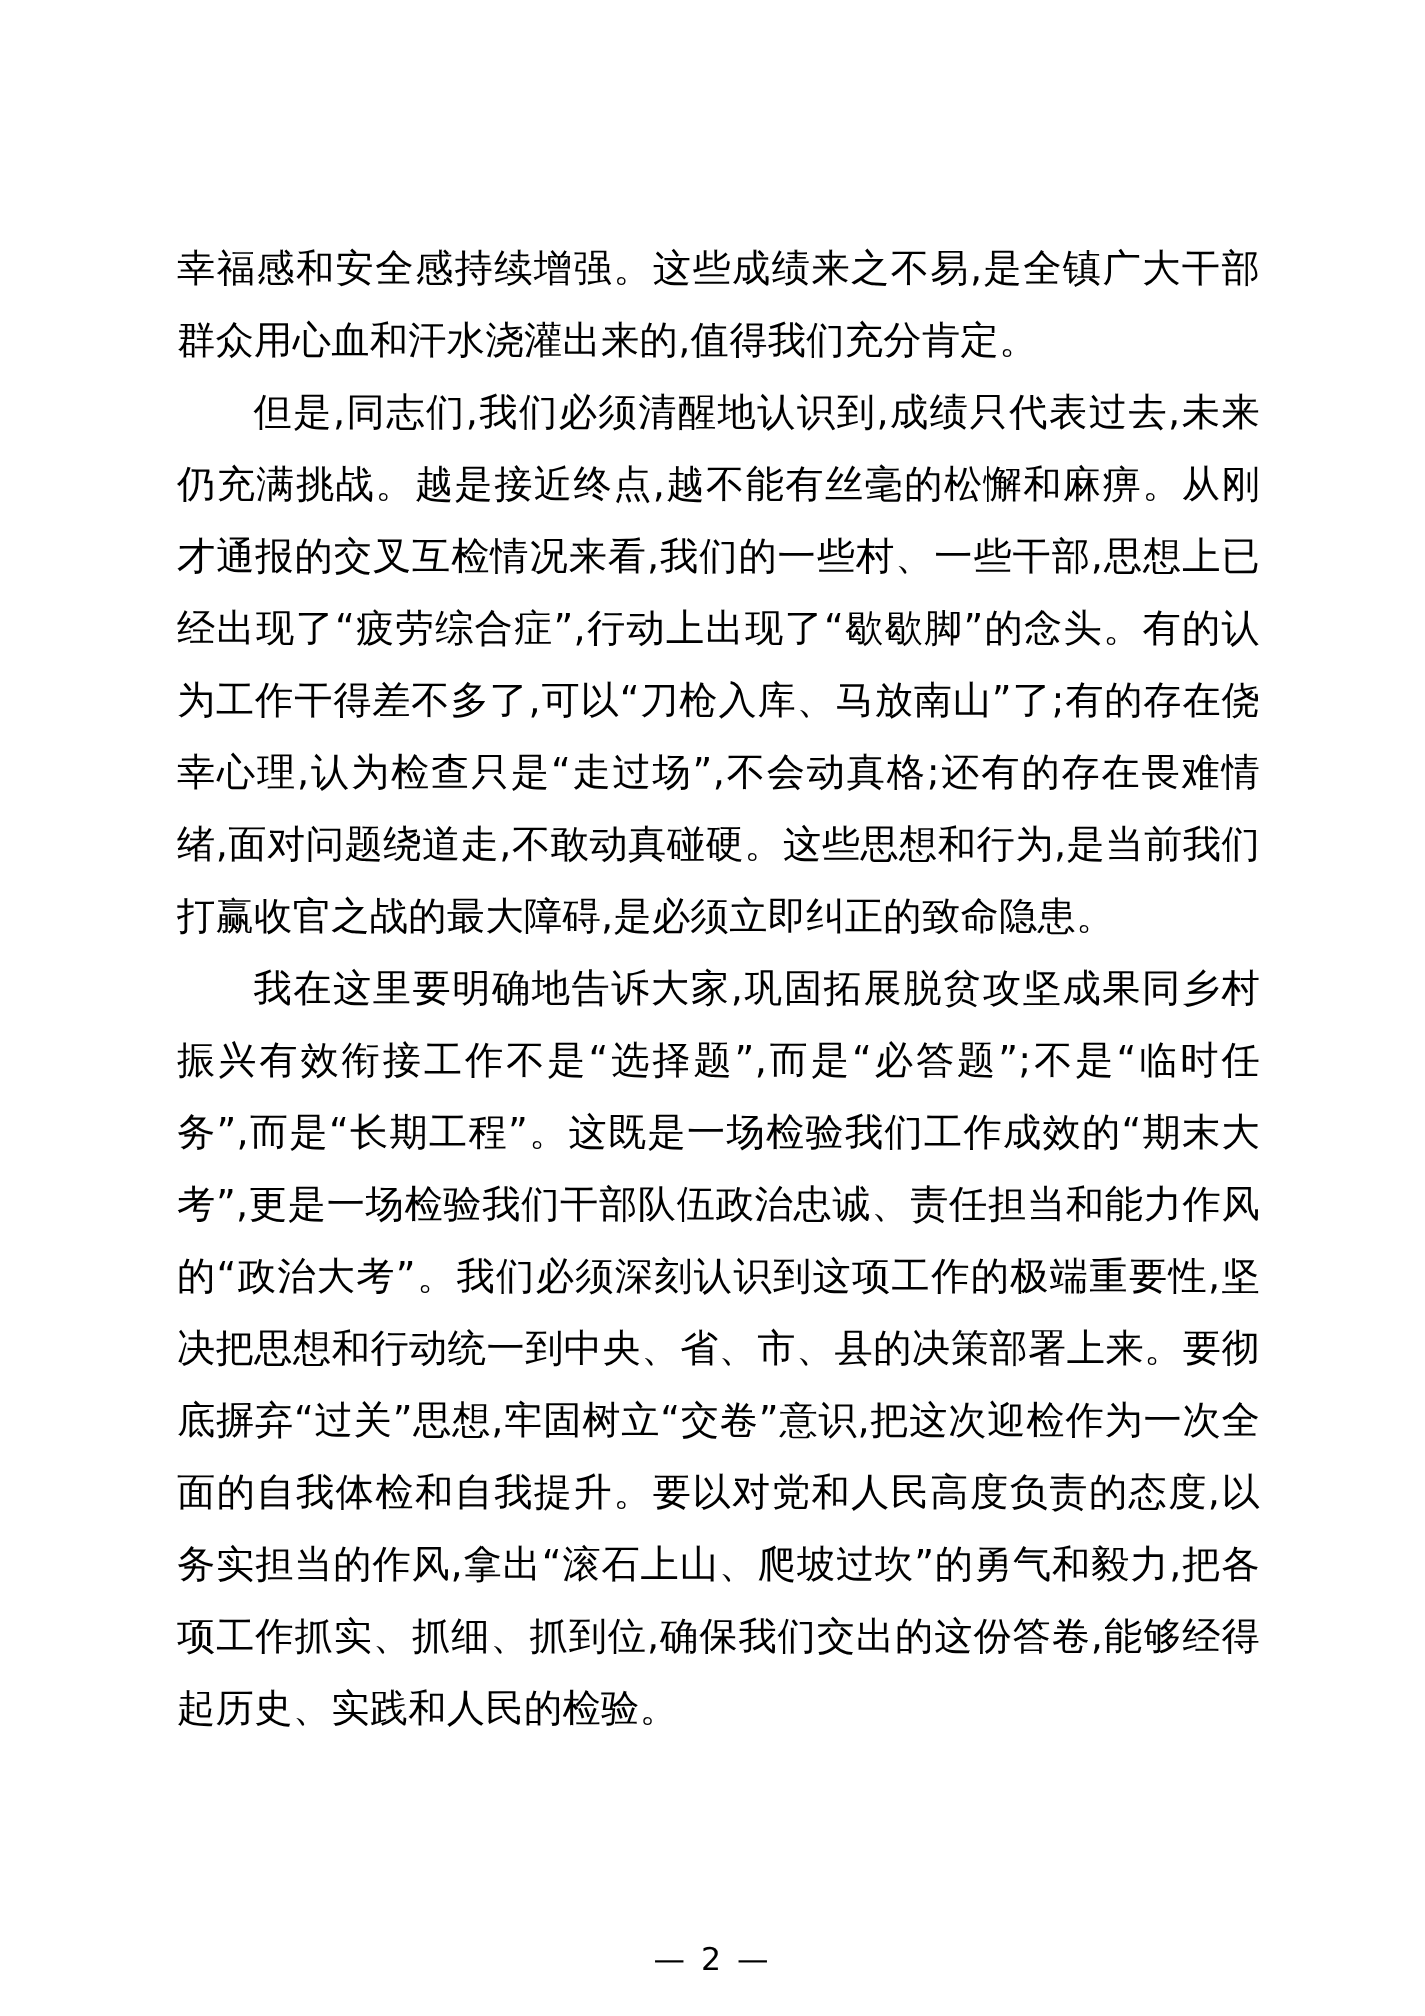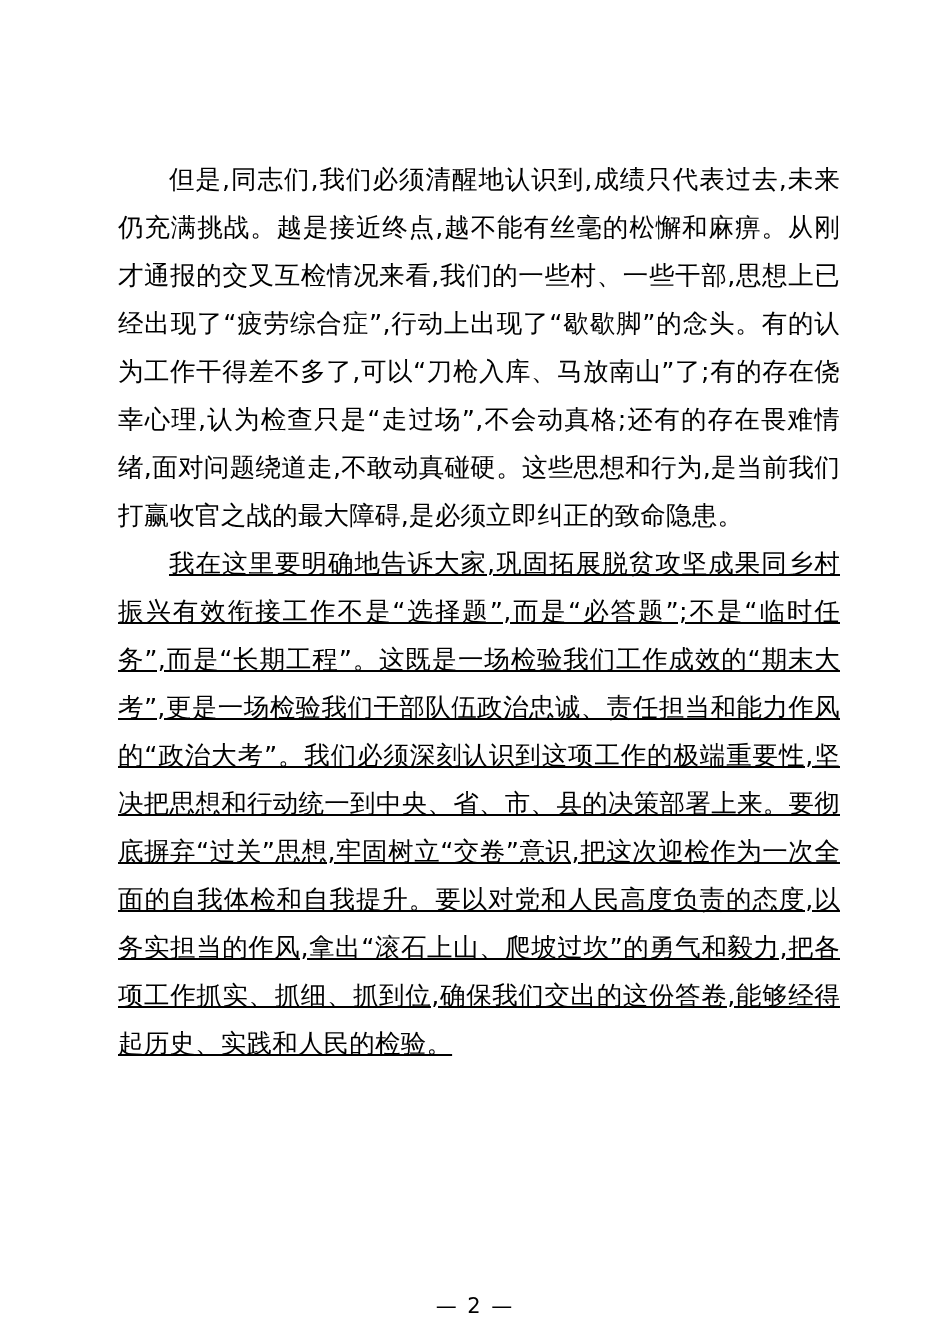--- a/index.html
+++ b/index.html
@@ -30,21 +30,20 @@
     line-height: 48px;
     color: #000000;
     text-align: justify;
     text-justify: inter-ideograph;
     letter-spacing: 0.2px;
     margin: 0;
     font-weight: 500;
   }
   .para + .para {
     margin-top: 0;
-    text-decoration: underline;
   }
   .indent {
     text-indent: 2em;
   }
   .footer {
     position: absolute;
     left: 0;
     right: 0;
     bottom: 26px;
     text-align: center;
@@ -53,19 +52,20 @@
     color: #000000;
     letter-spacing: 2px;
   }
 </style>
 </head>
 <body>
 
 <div class="page">
 
   <div class="content">
+    <p class="para">幸福感和安全感持续增强。这些成绩来之不易,是全镇广大干部群众用心血和汗水浇灌出来的,值得我们充分肯定。</p>
     <p class="para indent">但是,同志们,我们必须清醒地认识到,成绩只代表过去,未来仍充满挑战。越是接近终点,越不能有丝毫的松懈和麻痹。从刚才通报的交叉互检情况来看,我们的一些村、一些干部,思想上已经出现了“疲劳综合症”,行动上出现了“歇歇脚”的念头。有的认为工作干得差不多了,可以“刀枪入库、马放南山”了;有的存在侥幸心理,认为检查只是“走过场”,不会动真格;还有的存在畏难情绪,面对问题绕道走,不敢动真碰硬。这些思想和行为,是当前我们打赢收官之战的最大障碍,是必须立即纠正的致命隐患。</p>
     <p class="para indent">我在这里要明确地告诉大家,巩固拓展脱贫攻坚成果同乡村振兴有效衔接工作不是“选择题”,而是“必答题”;不是“临时任务”,而是“长期工程”。这既是一场检验我们工作成效的“期末大考”,更是一场检验我们干部队伍政治忠诚、责任担当和能力作风的“政治大考”。我们必须深刻认识到这项工作的极端重要性,坚决把思想和行动统一到中央、省、市、县的决策部署上来。要彻底摒弃“过关”思想,牢固树立“交卷”意识,把这次迎检作为一次全面的自我体检和自我提升。要以对党和人民高度负责的态度,以务实担当的作风,拿出“滚石上山、爬坡过坎”的勇气和毅力,把各项工作抓实、抓细、抓到位,确保我们交出的这份答卷,能够经得起历史、实践和人民的检验。</p>
   </div>
 
   <div class="footer">— 2 —</div>
 
 </div>
 
 </body></html>

